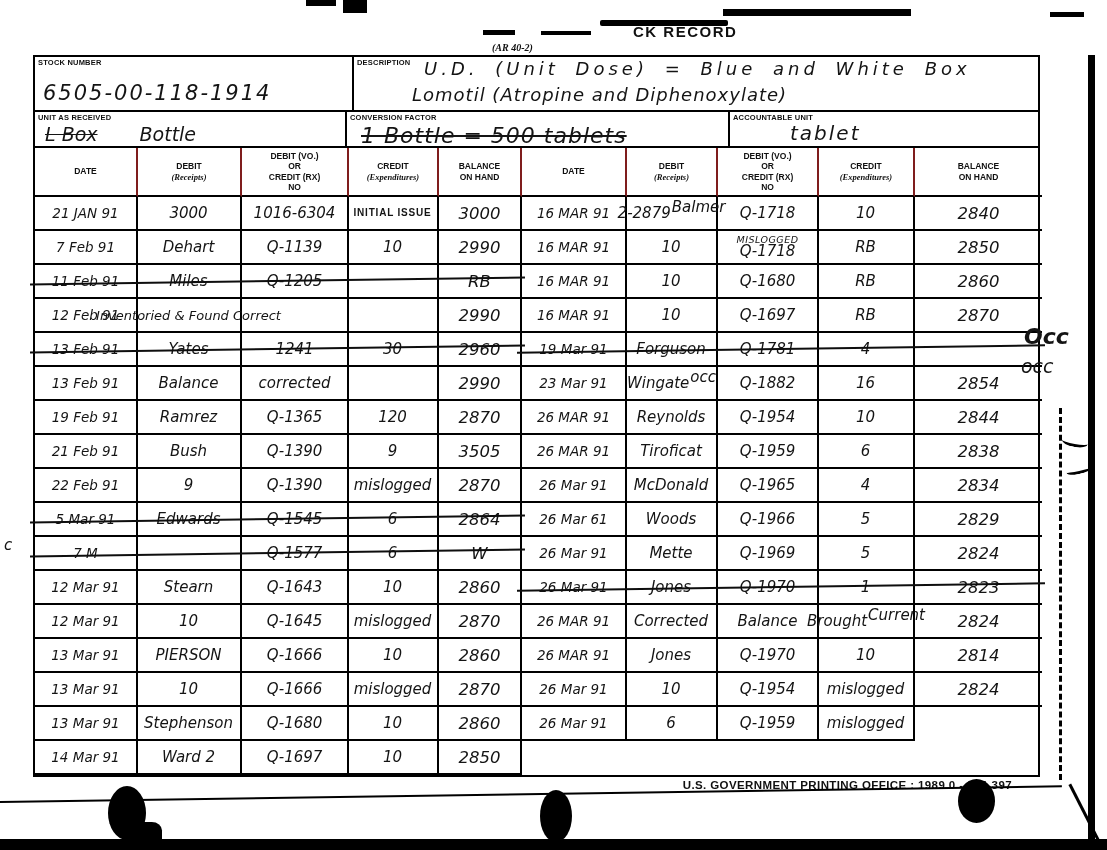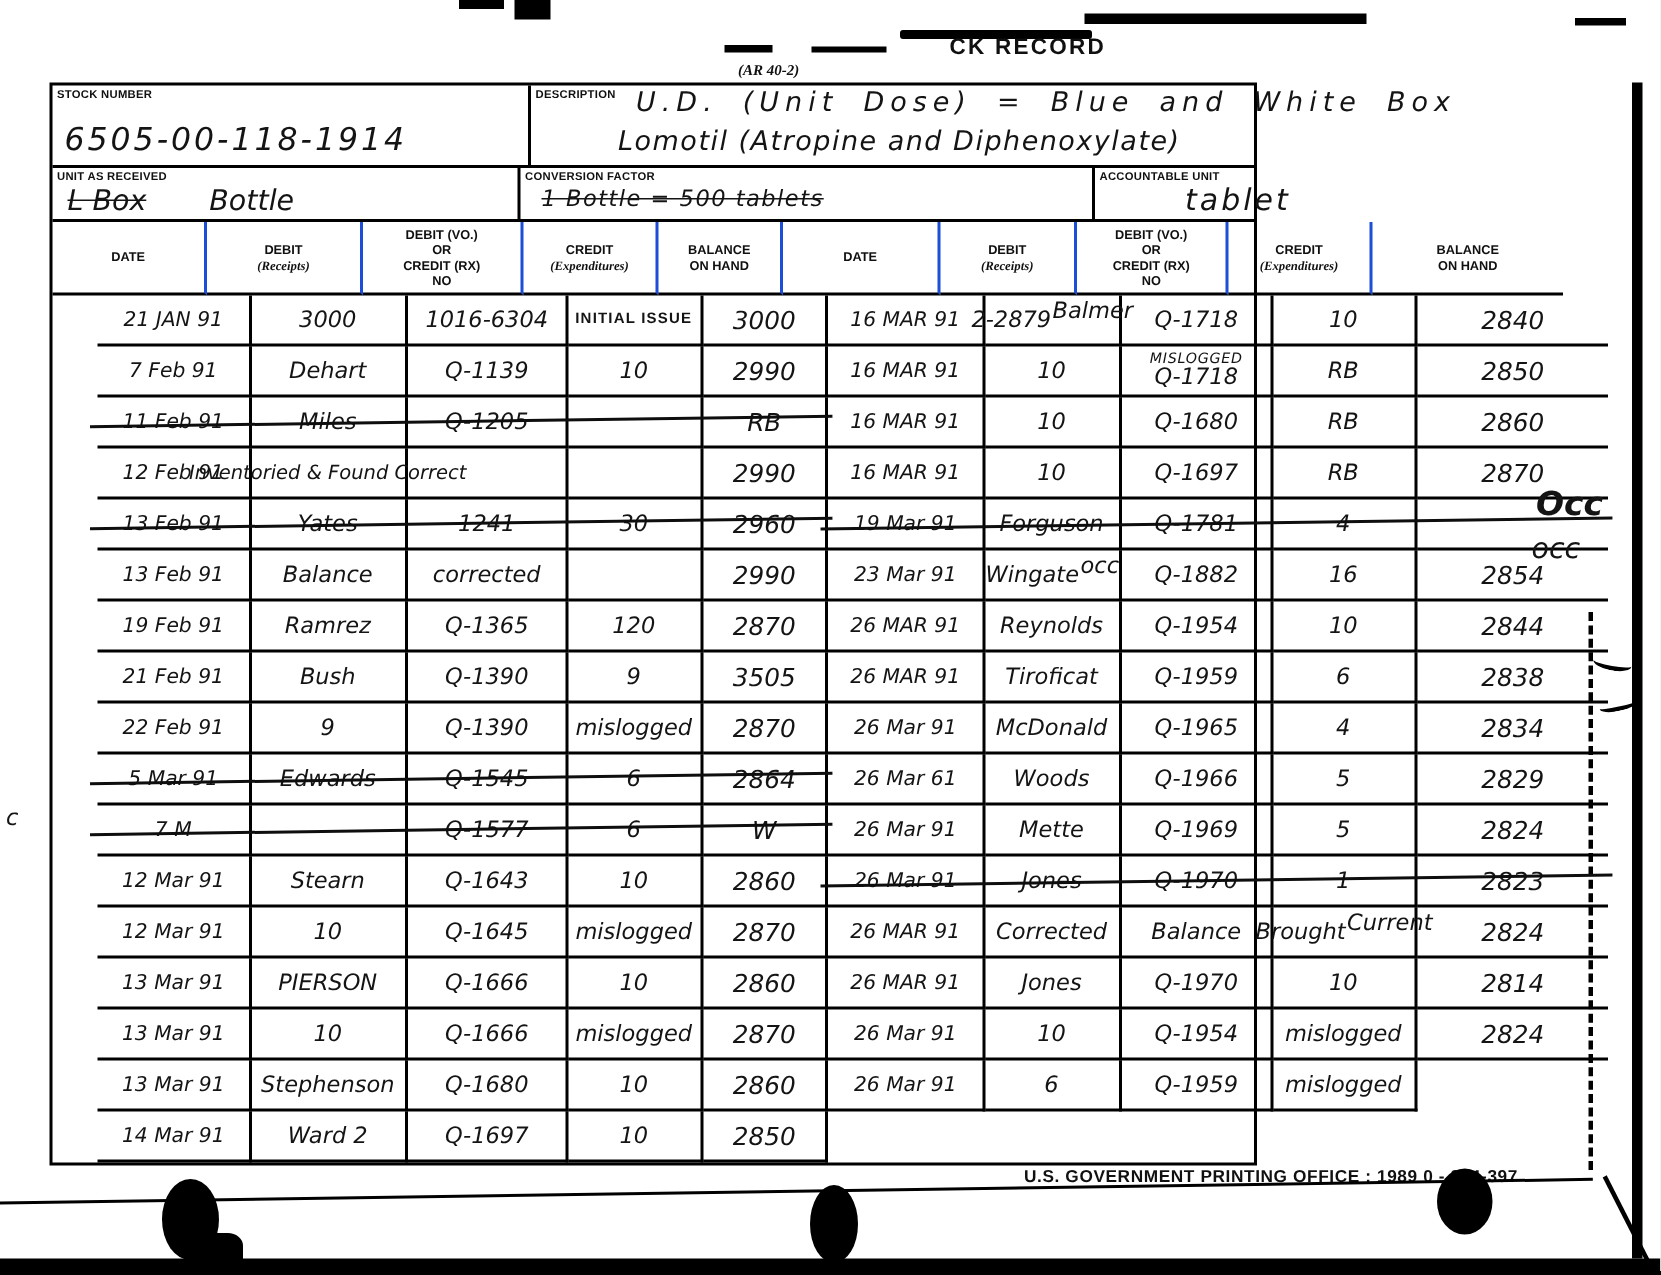--- a/index.html
+++ b/index.html
@@ -8,51 +8,51 @@
 
   
   .hw { font-family:"DejaVu Sans", sans-serif; font-style:italic; color:#141414; }
   .lbl { font-family:"Liberation Sans", sans-serif; font-weight:bold; font-size:7.5px; letter-spacing:.2px; position:absolute; top:1px; left:3px; }
 
   
   .title { position:absolute; left:633px; top:23px; font-family:"Liberation Sans",sans-serif; font-weight:bold; font-size:15px; letter-spacing:1.5px; }
   .form-ref { position:absolute; left:492px; top:42px; font-family:"Liberation Serif",serif; font-weight:bold; font-style:italic; font-size:10px; }
 
   
-  .form { position:absolute; left:33px; top:55px; width:805px; border:2px solid #000; background:#fff; }
+  .form { position:absolute; left:33px; top:55px; width:1007px; border:2px solid #000; background:#fff; }
   .irow { display:flex; border-bottom:2px solid #000; position:relative; }
   .irow.a { height:55px; }
   .irow.b { height:36px; }
   .cell { position:relative; border-right:2px solid #000; }
   .cell:last-child { border-right:none; }
   .stock { width:319px; } .desc { flex:1; }
   .unit { width:312px; } .conv { width:383px; } .acct { flex:1;padding-left:44px; }
 
   .stock-num { position:absolute; left:8px; top:24px; font-size:21px; letter-spacing:2px; white-space:nowrap; }
   .d1 { position:absolute; left:70px; top:1px; font-size:18px; letter-spacing:4px; word-spacing:7px; white-space:nowrap; }
   .d2 { position:absolute; left:58px; top:27px; font-size:18px; letter-spacing:1px; white-space:nowrap; }
   .unit-val { position:absolute; left:10px; top:11px; font-size:19px; }
   .u1 { text-decoration:line-through; }
   .u2 { margin-left:42px;margin-top:36px; }
-  .conv-val { position:absolute; left:14px; top:11px; font-size:15px; text-decoration:line-through; letter-spacing:1px; }
+  .conv-val { position:absolute; left:14px; top:11px; font-size:22px; text-decoration:line-through; letter-spacing:1px; }
   .acct-val { position:absolute; left:60px; top:9px; font-size:20px; letter-spacing:2px; }
 
   
   .thead { display:flex; }
   .hhalf { display:flex; }
-  .hc { border-right:2px solid #1d4ed8; border-bottom:2px solid #000; height:49px; display:flex; flex-direction:column; align-items:center; justify-content:center; font-family:"Liberation Sans",sans-serif; font-weight:bold; font-size:8.5px; text-align:center; line-height:1.2; }
+  .hc { border-right:2px solid #7f1d1d; border-bottom:2px solid #000; height:49px; display:flex; flex-direction:column; align-items:center; justify-content:center; font-family:"Liberation Sans",sans-serif; font-weight:bold; font-size:8.5px; text-align:center; line-height:1.2; }
   .hc .it { font-style:italic; font-family:"Liberation Serif",serif; }
 
   
   .left-w .w1{width:103px;} .left-w .w2{width:104px;} .left-w .w3{width:107px;} .left-w .w4{width:90px;} .left-w .w5{width:83px;}
   .right-w .w1{width:105px;} .right-w .w2{width:91px;} .right-w .w3{width:101px;} .right-w .w4{width:96px;} .right-w .w5{width:127px;}
   .right-w .w5 { border-right:none; }
 
   
-  .tbody { display:flex;padding-left:30px; }
+  .tbody { display:flex; }
   .half.left-w { width:487px; }
   .half.right-w { width:520px; }
   .row { display:flex; height:34px; position:relative; }
   .c { border-right:2px solid #000; border-bottom:2px solid #000; position:relative; display:flex; align-items:center; justify-content:center; overflow:visible; }
   .c .hw { font-size:15px; white-space:nowrap; }
   .c.w1 .hw { font-size:13.5px; }
   .c.w5 .hw { font-size:16.5px; }
   .c.w3 { flex-direction:column; line-height:1; }
   .c .top { font-size:9.5px; letter-spacing:.5px; }
   .sup { position:relative; top:-6px; font-size:9.5px; margin-left:1px; }

